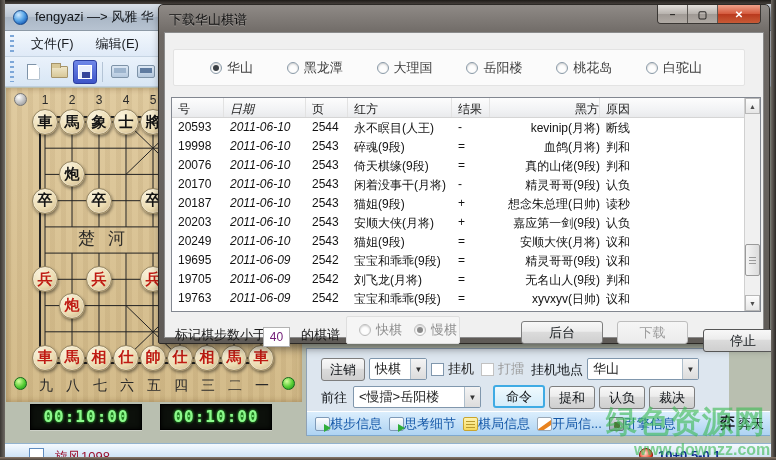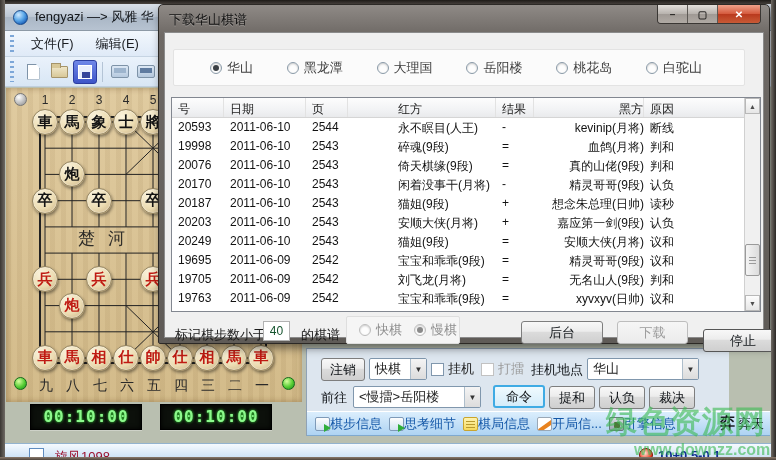--- a/index.html
+++ b/index.html
@@ -146,34 +146,34 @@
   .radio.on::after { content:""; position:absolute; left:2px; top:2px; width:6px; height:6px; border-radius:50%; background:#3a3f44; }
   .radio.dim { border-color:#bcbcbc; } .radio.dim.on::after { background:#8a8a8a; }
 
   .games-table { position:absolute; left:6px; top:64px; width:590px; height:215px; background:#fff; border:1px solid #828790; }
   .thead { display:flex; height:20px; background:linear-gradient(#fdfdfd,#f2f3f5 60%,#e9eaec);
     border-bottom:1px solid #d5d5d5; }
   .th { padding:3px 0 0 6px; font-size:12px; color:#1d1d1d; border-right:1px solid #e2e2e2; overflow:hidden; }
   .tbody { position:absolute; left:0; top:20px; right:16px; bottom:0; overflow:hidden; }
   .tr { display:flex; height:19px; }
   .td { padding:2px 0 0 6px; font-size:12px; color:#121212; white-space:nowrap; overflow:hidden; }
-  .c0{width:52px;} .c1{width:82px;} .c2{width:42px;} .c3{width:104px;margin-left:44px;} .c4{width:38px;} .c5{width:110px;text-align:right;} .c6{flex:1;}
+  .c0{width:52px;} .c1{width:82px;font-style:italic;} .c2{width:42px;} .c3{width:104px;} .c4{width:38px;} .c5{width:110px;text-align:right;} .c6{flex:1;}
   .vscroll { position:absolute; right:0; top:0; width:16px; bottom:0; background:#f0f0f0; border-left:1px solid #d0d0d0; }
   .varrow { position:absolute; left:0; width:15px; height:16px; background:linear-gradient(#fdfdfd,#e6e6e6);
     border:1px solid #b8b8b8; color:#4e4e4e; font-size:7px; text-align:center; line-height:15px; }
   .varrow.up { top:0; } .varrow.down { bottom:0; }
   .vthumb { position:absolute; left:0; width:15px; height:32px; top:146px;
     background:linear-gradient(90deg,#f4f4f4,#dcdcdc); border:1px solid #9a9a9a; border-radius:2px; }
   .vthumb::after { content:""; position:absolute; left:3px; right:3px; top:12px; height:7px;
     background:repeating-linear-gradient(#9a9a9a 0 1px, transparent 1px 3px); }
 
   .dlg-footer { position:absolute; left:0; top:286px; width:100%; height:30px; }
   .f-lbl { position:absolute; top:7px; font-size:13px; color:#1a1a1a; }
-  .f-input { position:absolute; left:98px; top:2px; width:27px; height:20px; border:1px solid #b2b2b2;
-    background:#fff; color:#14532d; font-size:12px; text-align:center; font-family:"Liberation Sans",sans-serif; }
+  .f-input { position:absolute; left:98px; top:8px; width:27px; height:20px; border:1px solid #b2b2b2;
+    background:#fff; color:#701a75; font-size:12px; text-align:center; font-family:"Liberation Sans",sans-serif; }
   .f-radiobox { position:absolute; left:181px; top:-3px; width:114px; height:28px; background:#f5f5f5;
     border:1px solid #dedede; border-radius:2px; display:flex; align-items:center; gap:12px; padding-left:12px; }
   .f-radiobox .srv-item { color:#8e8e8e; }
   .btn-back { left:356px; top:2px; width:82px; }
   .btn-download { left:452px; top:2px; width:71px; color:#9b9b9b; border-color:#bdbdbd;
     background:linear-gradient(#f6f6f6,#ebebeb); }
   .btn-stop { left:538px; top:10px; width:80px; border-color:#565656; }
 </style>
 </head>
 <body>

